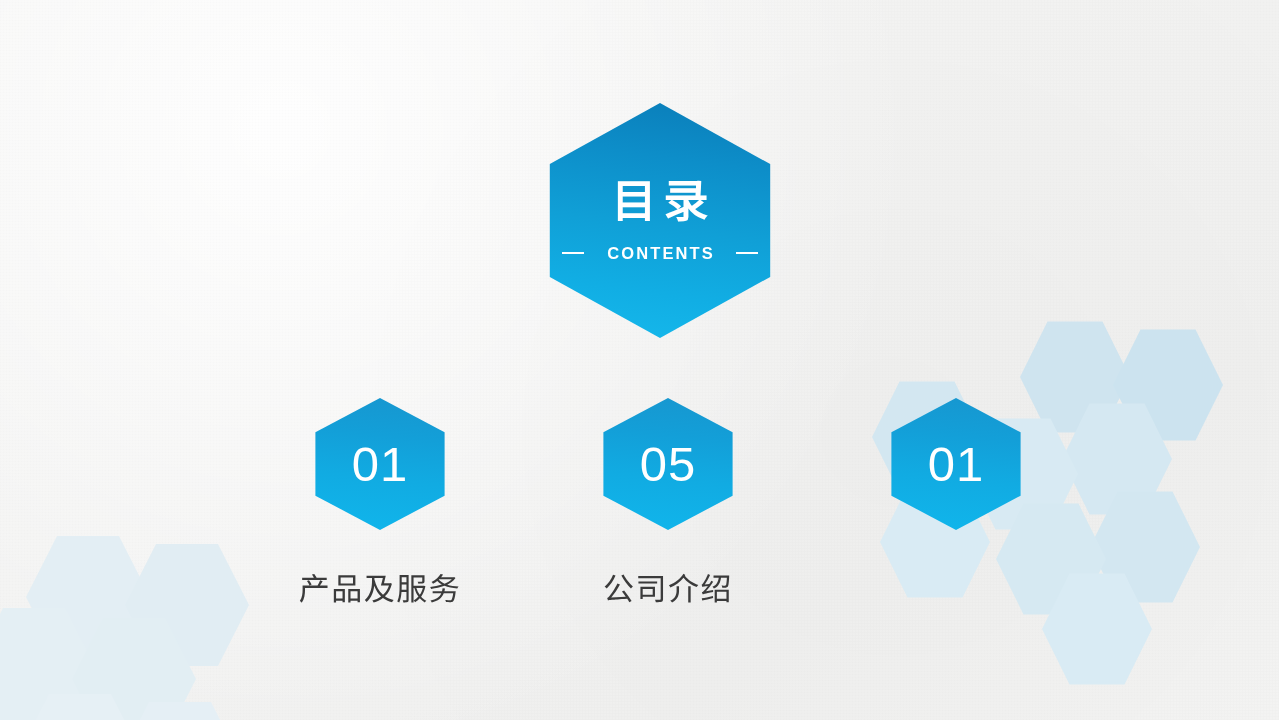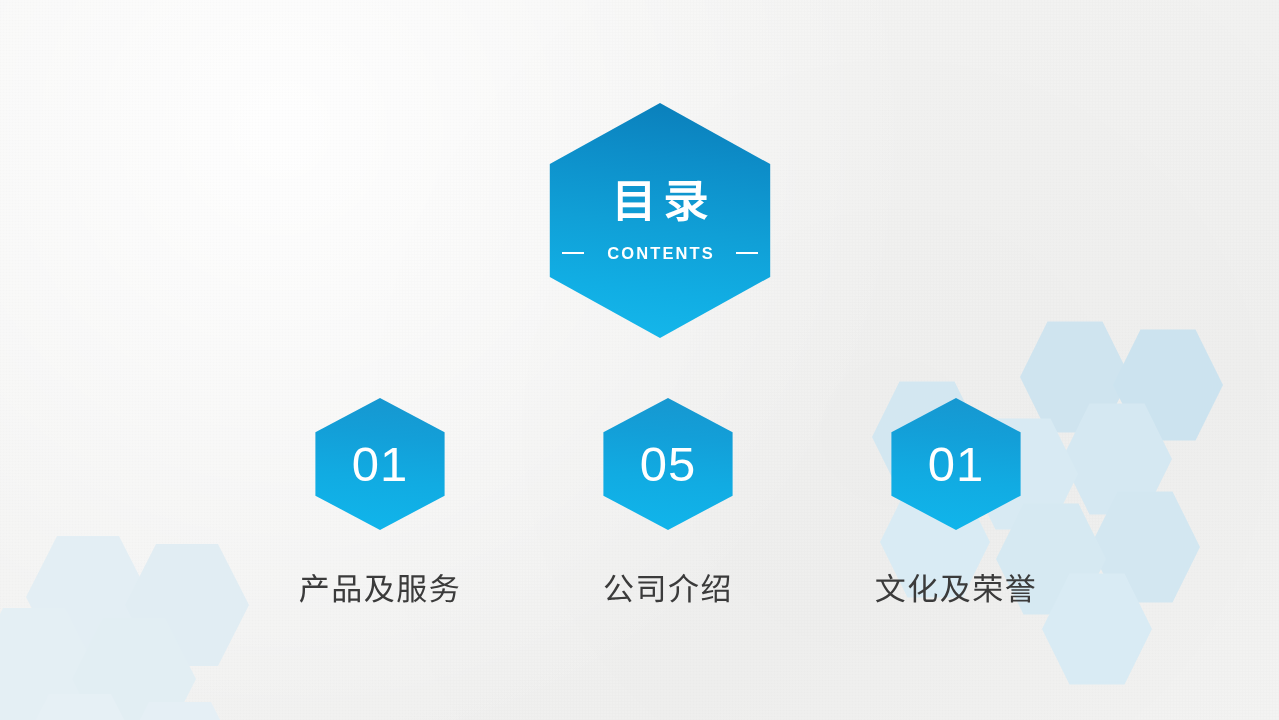--- a/index.html
+++ b/index.html
@@ -171,16 +171,15 @@
     <div class="hex-num">
       <span>05</span>
     </div>
     <div class="item-label">公司介绍</div>
   </div>
 
   <div class="item" style="left:856px; top:398px;">
     <div class="hex-num">
       <span>01</span>
     </div>
-    <div class="item-label">文化及荣誉</div>
   </div>
 
 </div>
 
 </body></html>

